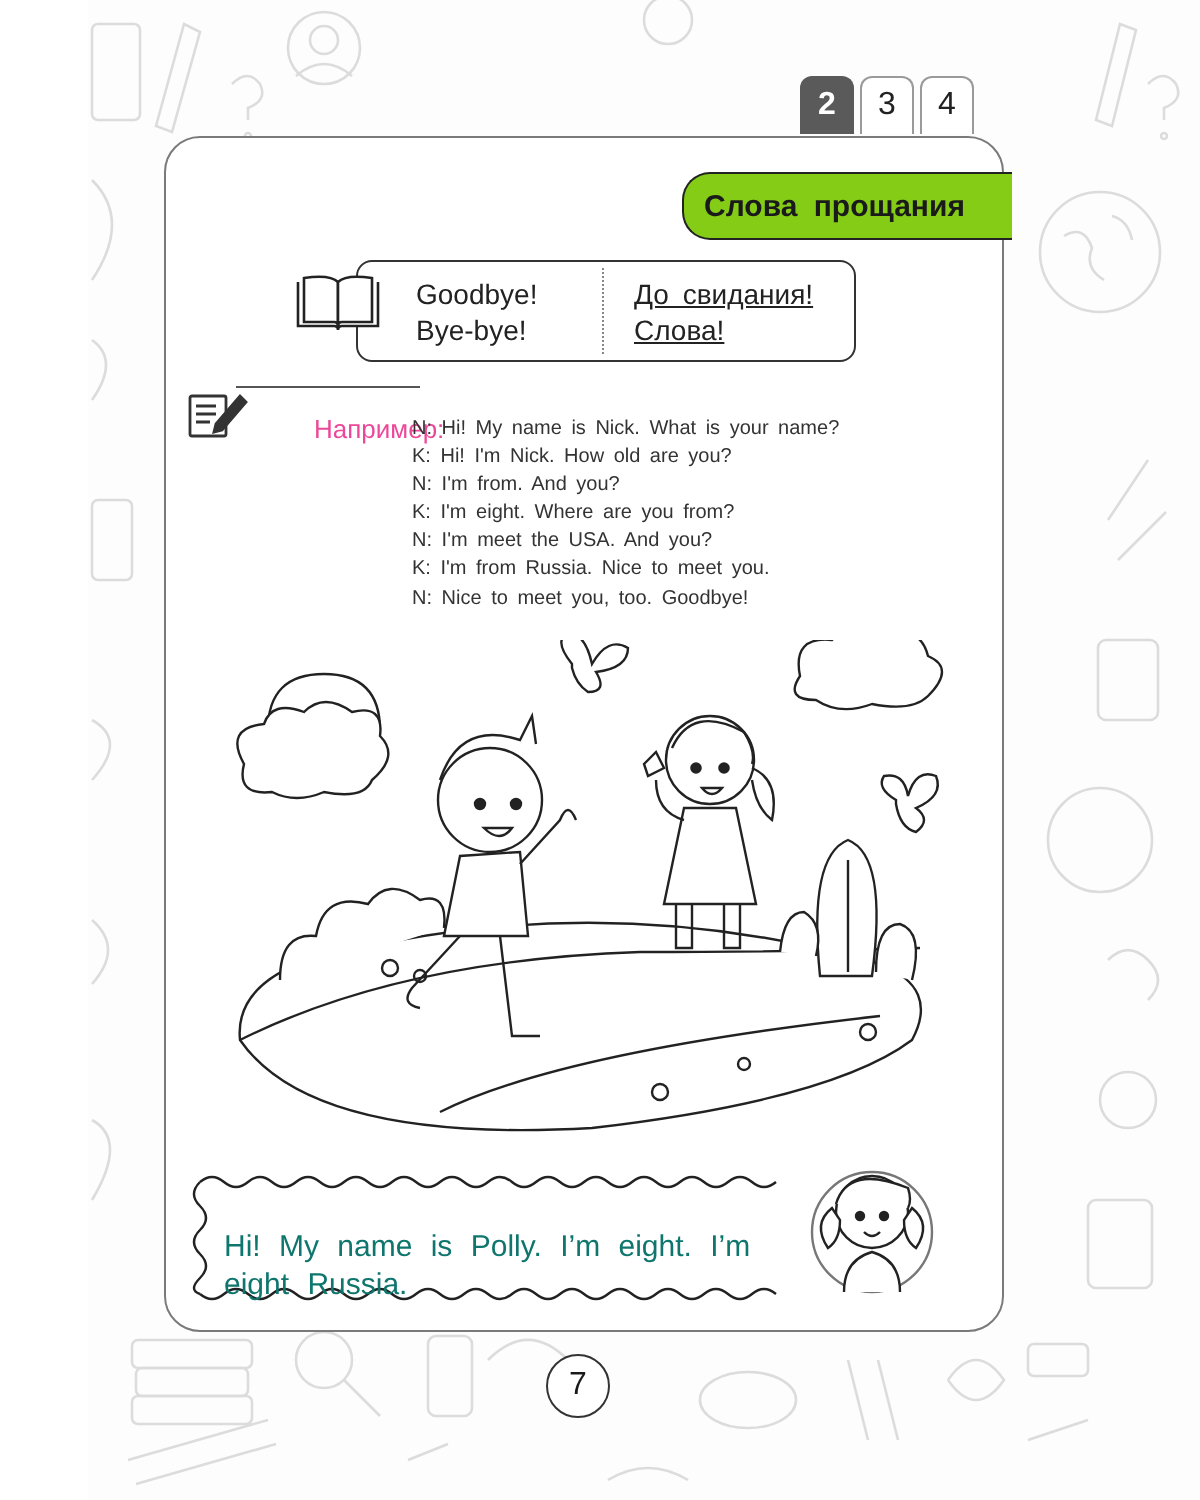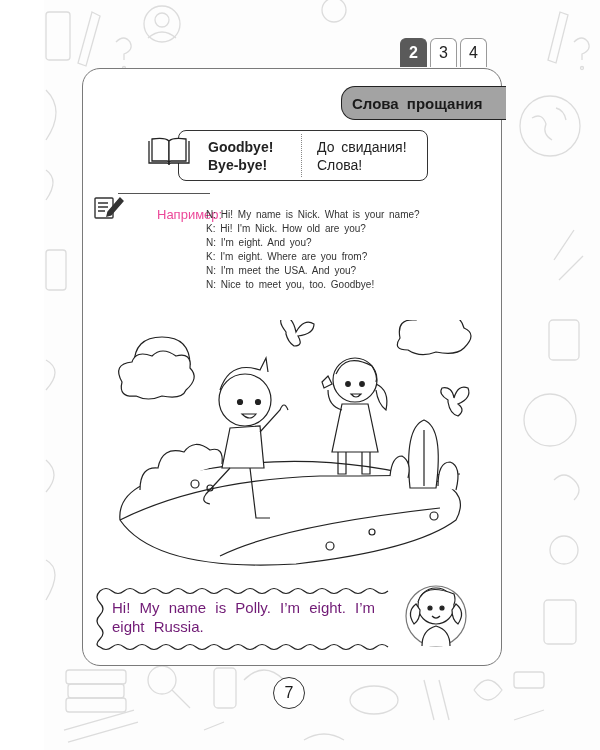--- a/index.html
+++ b/index.html
@@ -26,50 +26,50 @@
 
   .card {
     position: absolute; left: 82px; top: 68px; width: 420px; height: 598px;
     background: #fff; border: 1.3px solid #7a7a7a; border-radius: 18px;
     box-sizing: border-box;
   }
 
   .section-title {
     position: absolute; left: 341px; top: 86px; width: 165px; height: 34px;
     border: 1.4px solid #222; border-right: none; border-radius: 14px 0 0 14px;
-    box-sizing: border-box; background: #a3a3a3;
+    box-sizing: border-box; background: #84cc16;
     font-weight: bold; font-size: 15px; display: flex; align-items: center;
     padding-left: 10px; word-spacing: 4px;
   }
 
   .vocab-box {
     position: absolute; left: 178px; top: 130px; width: 250px; height: 51px;
     border: 1.2px solid #333; border-radius: 8px; box-sizing: border-box;
     background: #fff;
   }
   .book-icon { position: absolute; left: 147px; top: 137px; }
   .vocab-col { position: absolute; top: 138px; font-size: 14px; line-height: 18px; color: #222; }
-  .vocab-en { left: 208px; font-weight: bold; }
-  .vocab-ru { left: 317px; word-spacing: 3px; }
+  .vocab-en { left: 208px; }
+  .vocab-ru { left: 317px; word-spacing: 3px; text-decoration: underline; }
   .vocab-divider {
     position: absolute; left: 301px; top: 134px; height: 43px;
     border-left: 1px dotted #888;
   }
 
   .note-icon { position: absolute; left: 94px; top: 194px; }
   .note-line { position: absolute; left: 118px; top: 193px; width: 92px; border-top: 1px solid #555; }
   .example-label { position: absolute; left: 140px; top: 207px; font-size: 13px; color: #ec4899; margin-left: 17px; }
   .dialog { position: absolute; left: 206px; top: 208px; font-size: 10px; line-height: 14.1px; color: #333; word-spacing: 2px; }
   .dialog-line { white-space: nowrap; }
 
   .illustration { position: absolute; left: 100px; top: 320px; }
 
   .speech {
-    position: absolute; left: 104px; top: 584px; width: 300px; height: 56px;
-    font-size: 15px; line-height: 19px; color: #701a75; word-spacing: 5px;
+    position: absolute; left: 104px; top: 600px; width: 300px; height: 56px;
+    font-size: 15px; line-height: 19px; color: #0f766e; word-spacing: 5px;
     padding: 14px 8px 0 8px; box-sizing: border-box;
   }
   .speech-frame { position: absolute; left: 86px; top: 585px; }
   .avatar { position: absolute; left: 402px; top: 572px; }
 
   .page-number {
     position: absolute; left: 273px; top: 677px; width: 32px; height: 32px;
     border: 1.2px solid #333; border-radius: 50%; background: #fff;
     display: flex; align-items: center; justify-content: center; font-size: 16px;
     box-sizing: border-box;
@@ -165,23 +165,24 @@
 <svg class="note-icon" width="30" height="26" viewBox="0 0 30 26" fill="none" stroke="#333" stroke-width="1.4">
   <rect x="1" y="4" width="18" height="20" rx="1"></rect>
   <path d="M4 9 h10 M4 13 h10 M4 17 h7"></path>
   <path d="M14 18 l12 -14 3 3 -12 14 -4 1z" fill="#333"></path>
 </svg>
 <div class="note-line"></div>
 <div class="example-label">Например:</div>
 <div class="dialog">
   <div class="dialog-line"><span>N</span>: <span>Hi! My name is Nick. What is your name?</span></div>
   <div class="dialog-line"><span>K</span>: <span>Hi! I'm Nick. How old are you?</span></div>
-  <div class="dialog-line"><span>N</span>: <span>I'm eight. And you?</span></div>
+  <div class="dialog-line"><span>N</span>: <span>I'm from. And you?</span></div>
   <div class="dialog-line"><span>K</span>: <span>I'm eight. Where are you from?</span></div>
   <div class="dialog-line"><span>N</span>: <span>I'm meet the USA. And you?</span></div>
+  <div class="dialog-line"><span>K</span>: <span>I'm from Russia. Nice to meet you.</span></div>
   <div class="dialog-line"><span>N</span>: <span>Nice to meet you, too. Goodbye!</span></div>
 </div>
 
 <svg class="illustration" width="400" height="260" viewBox="0 0 400 260" fill="none" stroke="#222" stroke-width="1.2">
 
   <path d="M34 45 q0 -28 28 -28 q28 0 28 28" fill="#fff"></path>
   <path d="M22 62 q-10 -18 10 -20 q4 -12 20 -6 q10 -10 24 0 q16 -4 14 12 q10 10 -4 22 q-4 10 -24 6 q-14 6 -26 0 q-18 2 -14 -14z" fill="#fff"></path>
 
   <path d="M300 18 q-4 -20 16 -18 q10 -12 26 -2 q18 -6 22 10 q14 6 0 20 q-8 8 -28 4 q-16 6 -28 -2 q-16 0 -8 -12z" fill="#fff"></path>
 

